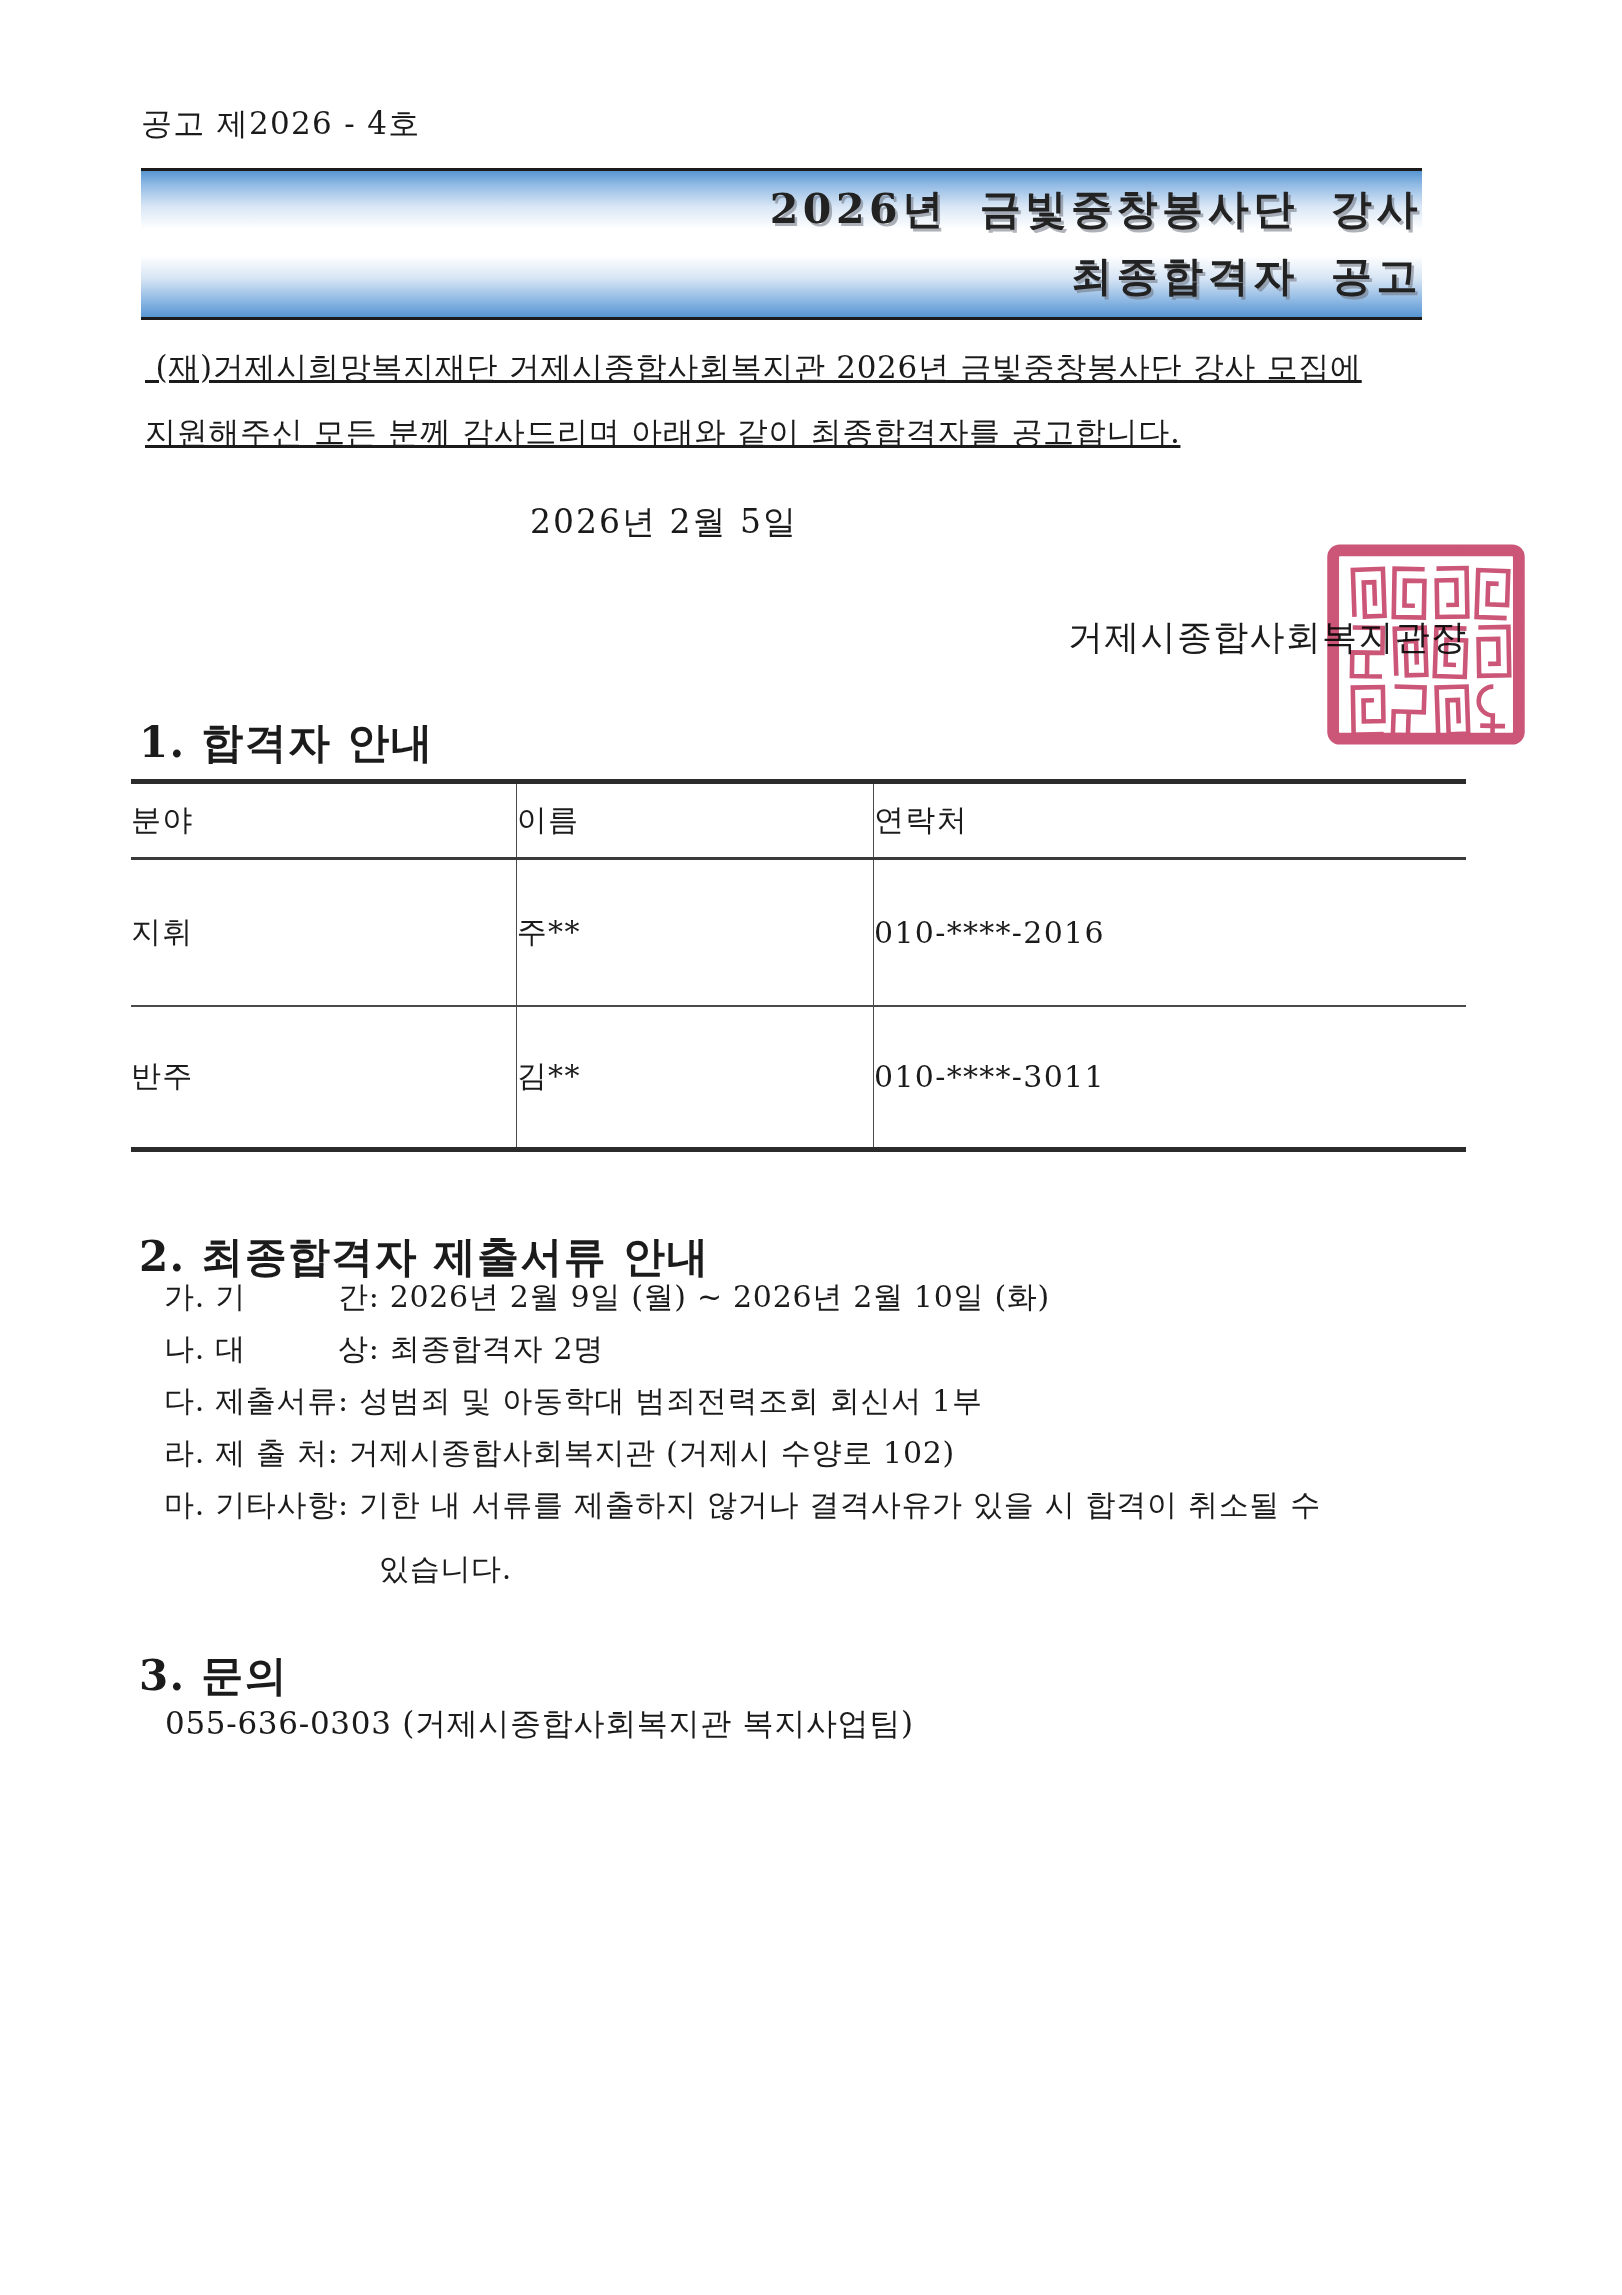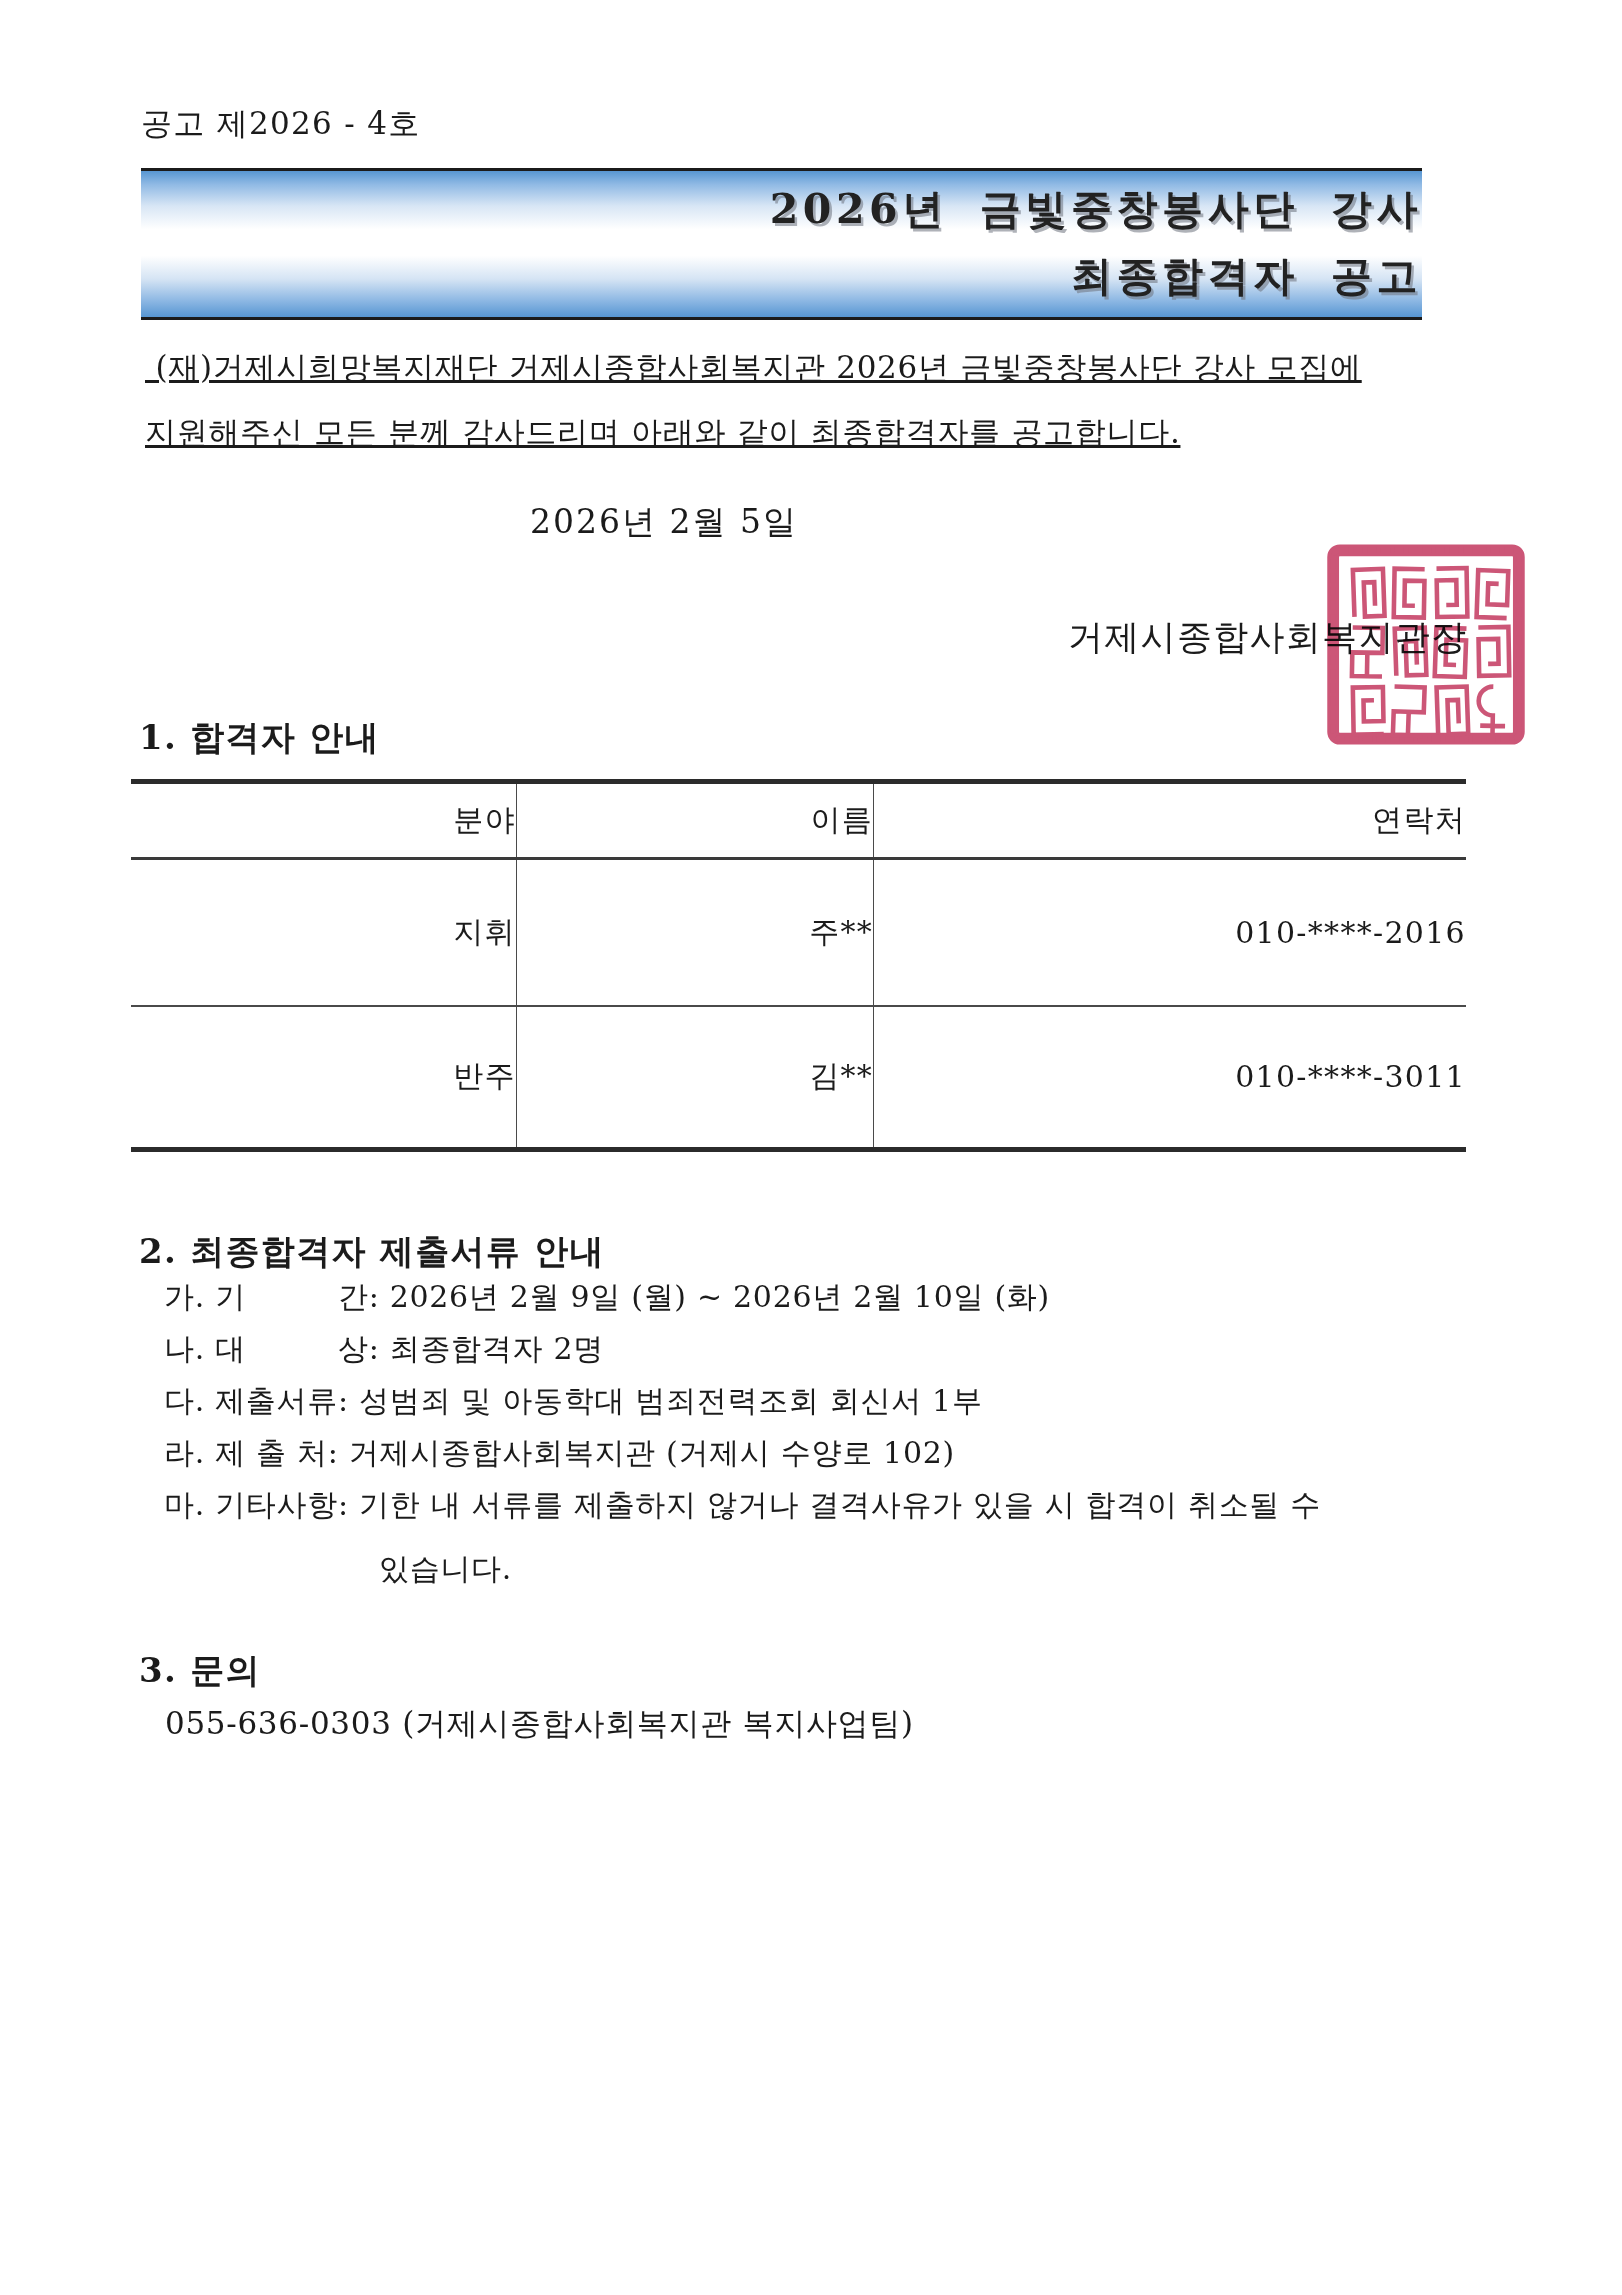--- a/index.html
+++ b/index.html
@@ -52,38 +52,38 @@
   }
 
   .stamp {
     position: absolute; left: 1324px; top: 541px;
     width: 204px; height: 207px;
     mix-blend-mode: multiply; opacity: 0.92;
   }
 
   .section-heading {
     position: absolute; left: 139px;
-    font-size: 34px; font-weight: bold; letter-spacing: 1.3px; white-space: pre;
+    font-size: 42px; font-weight: bold; letter-spacing: 1.3px; white-space: pre;
   }
   .s1 { top: 715px; }
   .s2 { top: 1229px; }
   .s3 { top: 1648px; }
 
   table.results {
     position: absolute; left: 131px; top: 779px;
     width: 1335px; border-collapse: collapse; table-layout: fixed;
     border-top: 5.2px solid #2b2b2b;
     border-bottom: 5.9px solid #2b2b2b;
     font-size: 30px;
   }
   table.results col.c1 { width: 385px; }
   table.results col.c2 { width: 357px; }
   table.results col.c3 { width: 592px; }
   table.results th, table.results td {
-    text-align: right; vertical-align: middle;
+    text-align: left; vertical-align: middle;
     font-weight: normal; letter-spacing: 1.3px;
   }
   table.results thead th { height: 77px; border-bottom: 3.3px solid #3a3a3a; }
   table.results tbody tr.r1 td { height: 147px; border-bottom: 2px solid #4a4a4a; }
   table.results tbody tr.r2 td { height: 144px; margin-top: 26px; }
   table.results th + th, table.results td + td { border-left: 1.3px solid #4a4a4a; }
 
   .items {
     position: absolute; left: 164px; top: 1271px; width: 1341px;
     font-size: 30px; line-height: 52px; letter-spacing: 0.7px;

